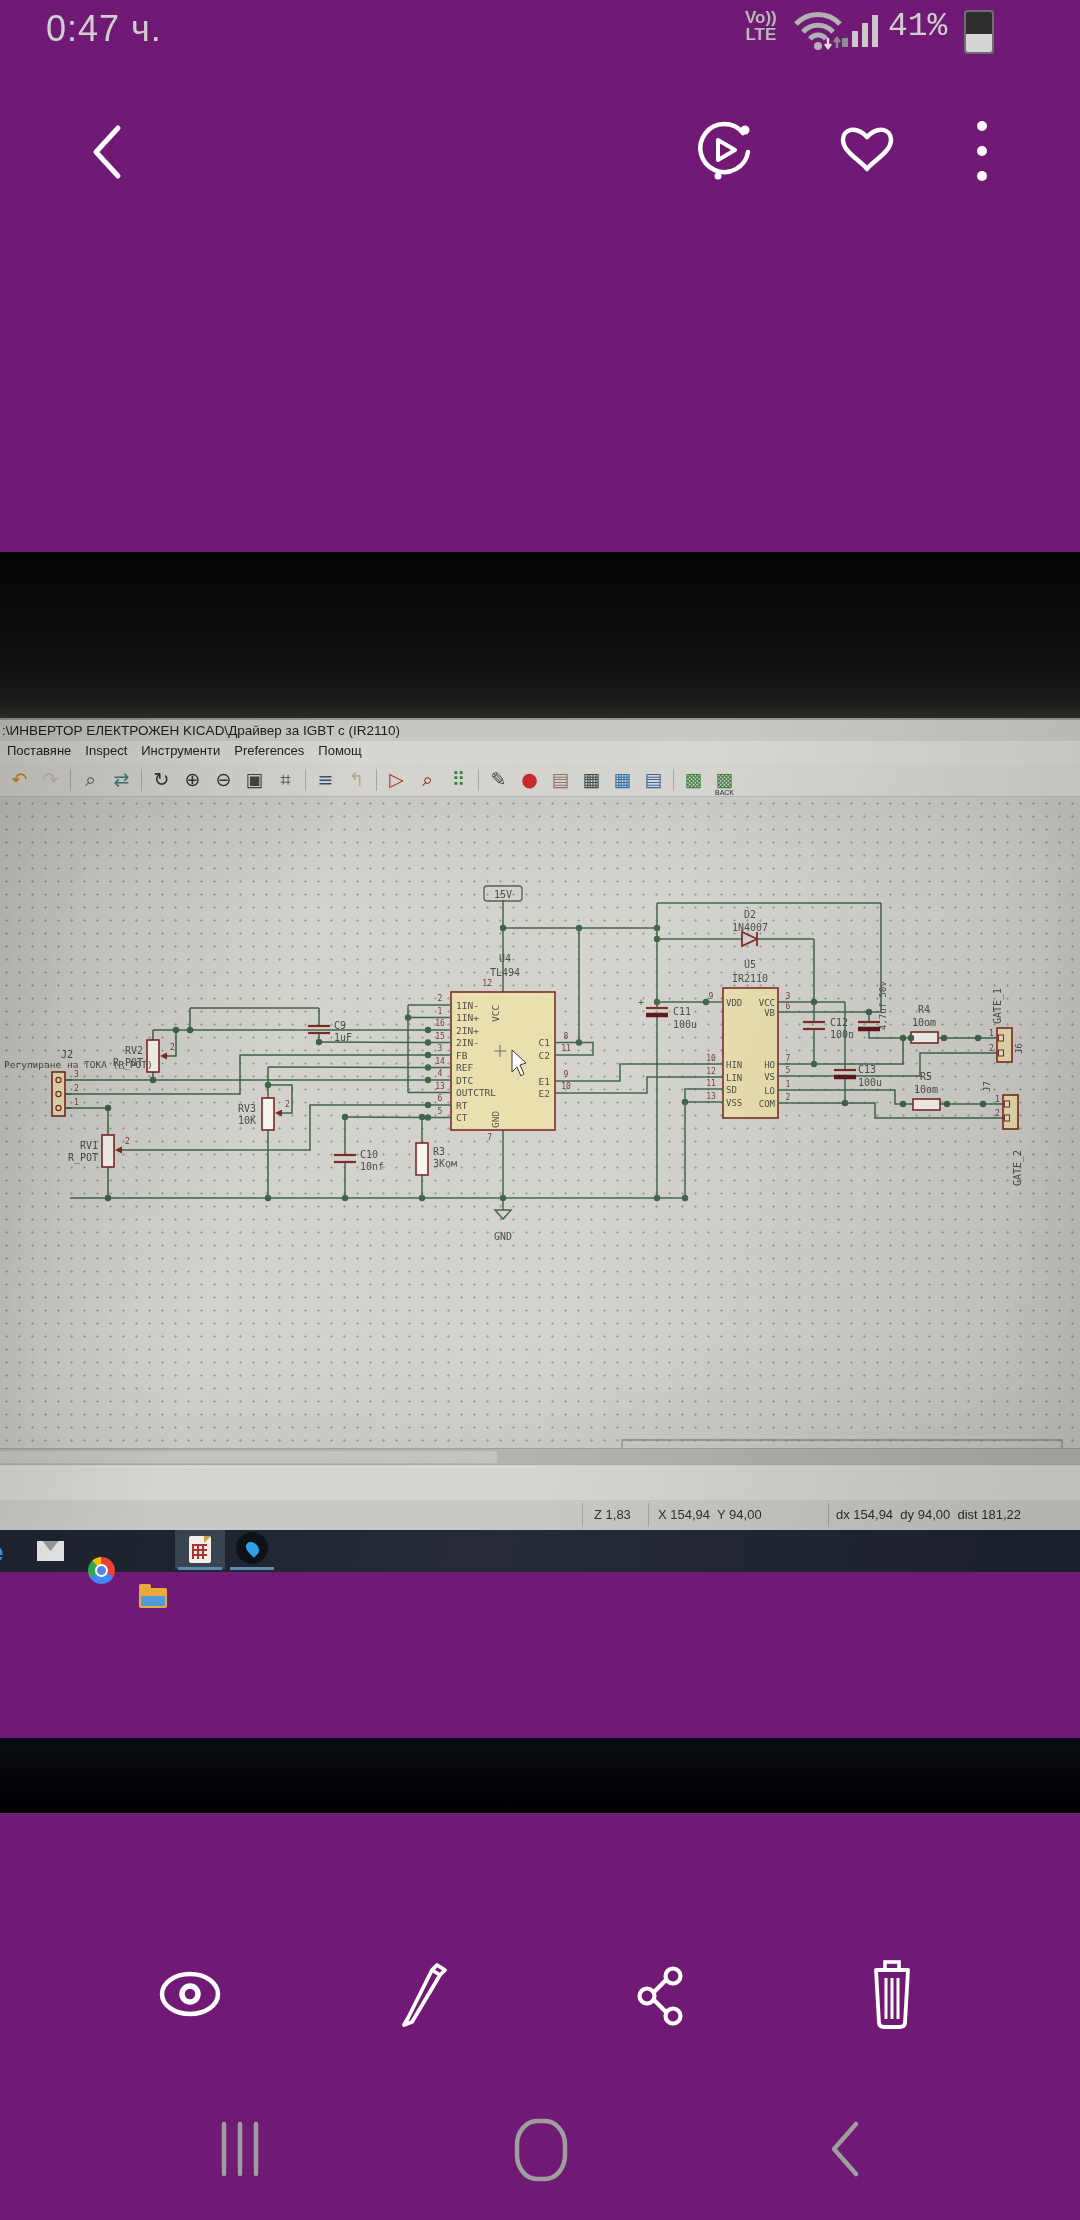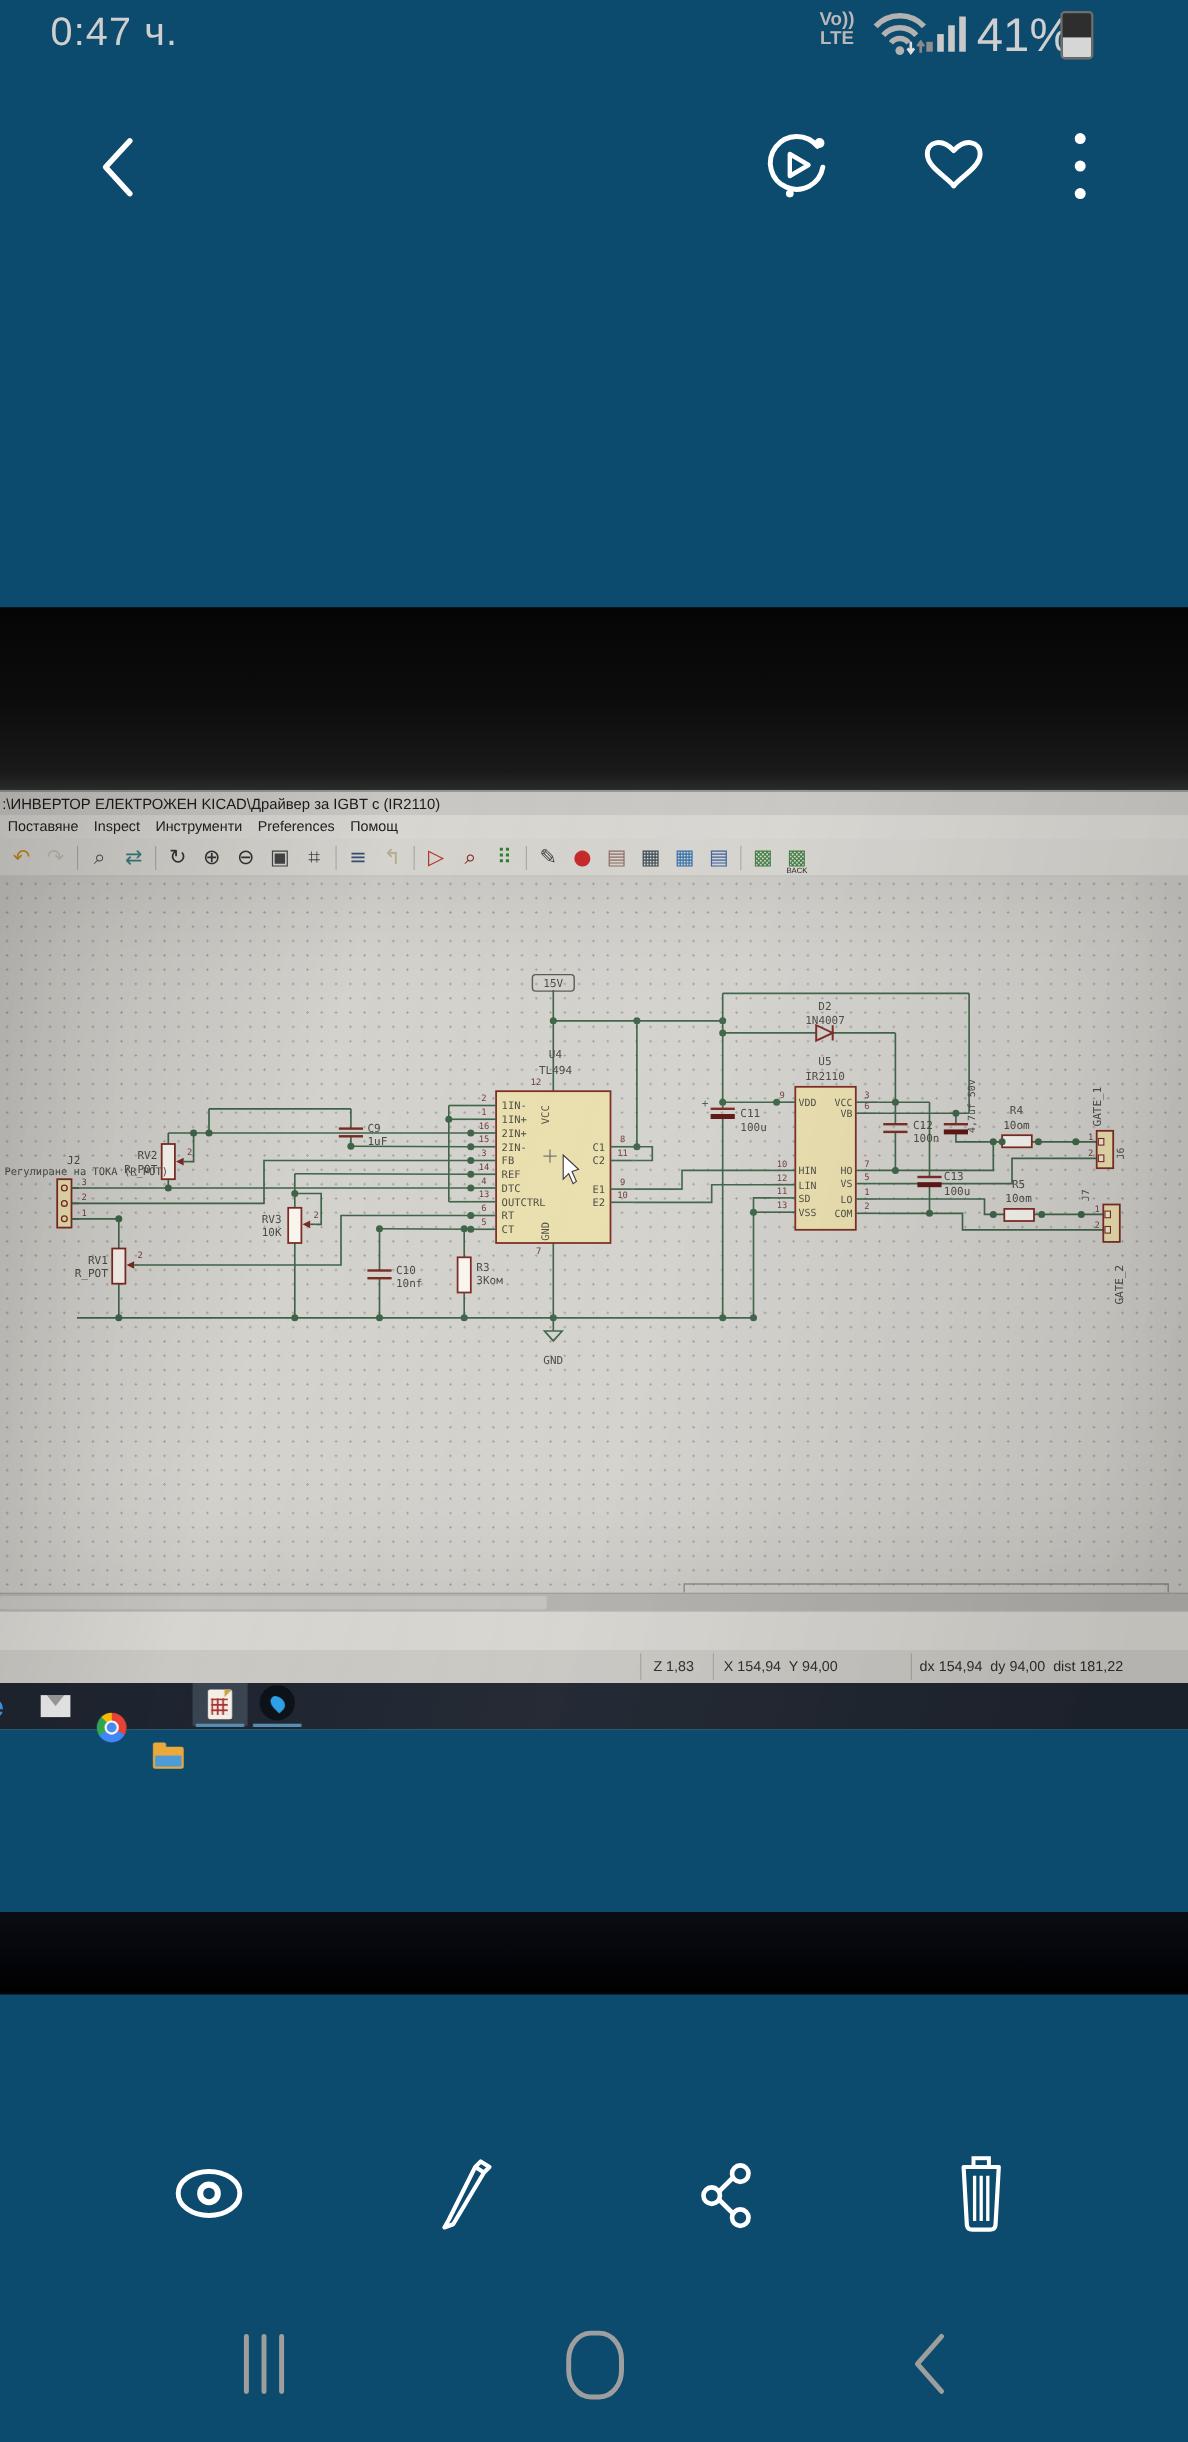--- a/index.html
+++ b/index.html
@@ -1,22 +1,22 @@
 <!DOCTYPE html>
 <html><head>
 <meta charset="utf-8">
 <style>
   html,body{margin:0;padding:0;background:#000;}
-  #screen{position:relative;width:1080px;height:2220px;background:#0c4a6e;overflow:hidden;
+  #screen{position:relative;width:1080px;height:2220px;background:#701a75;overflow:hidden;
           font-family:"Liberation Sans",sans-serif;}
   .abs{position:absolute;}
   
   .time{left:46px;top:8px;font-size:36px;color:#cfcfcf;letter-spacing:1px;}
   .volte{left:745px;top:9px;color:#b9b9b9;font-size:17px;line-height:17px;font-weight:bold;text-align:center;}
-  .pct{left:888px;top:8px;font-size:43px;color:#cfcfcf;}
+  .pct{left:888px;top:8px;font-size:33px;color:#cfcfcf;font-family:Liberation Mono, monospace;}
   .battery{left:964px;top:10px;width:26px;height:40px;border:2px solid #6f6f6f;border-radius:4px;background:#2e2e2e;overflow:hidden;}
   .battery:before{content:"";position:absolute;left:7px;top:-6px;width:10px;height:4px;background:#6f6f6f;border-radius:2px;}
   .batt-fill{position:absolute;left:0;bottom:0;width:100%;height:45%;background:#d6d6d6;}
   
   .photo{left:0;top:552px;width:1080px;height:1095px;}
   .photo-top{left:0;top:0;width:1080px;height:166px;background:linear-gradient(#050505,#0d0d0d 55%,#191919 90%,#2a2a28);}
   .kicad{left:0;top:166px;width:1080px;height:854px;background:#d3d1cc;filter:blur(.4px);}
   .sheen{left:0;top:166px;width:1080px;height:854px;pointer-events:none;
          background:linear-gradient(105deg,rgba(0,0,0,.14),rgba(255,255,255,0) 28%,rgba(255,255,255,.03) 55%,rgba(0,0,0,.10) 95%);}
   .titlebar{left:0;top:0;width:1080px;height:23px;background:#c9c7c3;border-top:2px solid #97958f;color:#1c1c1c;

